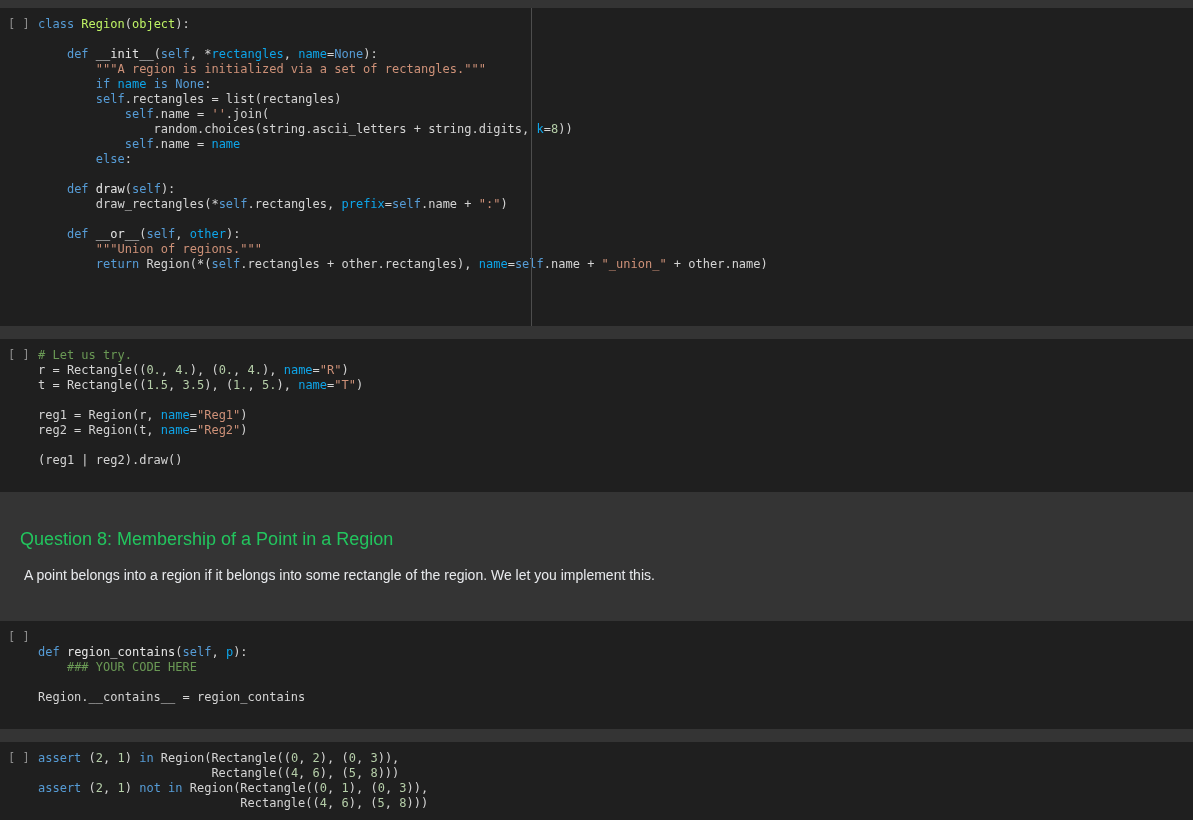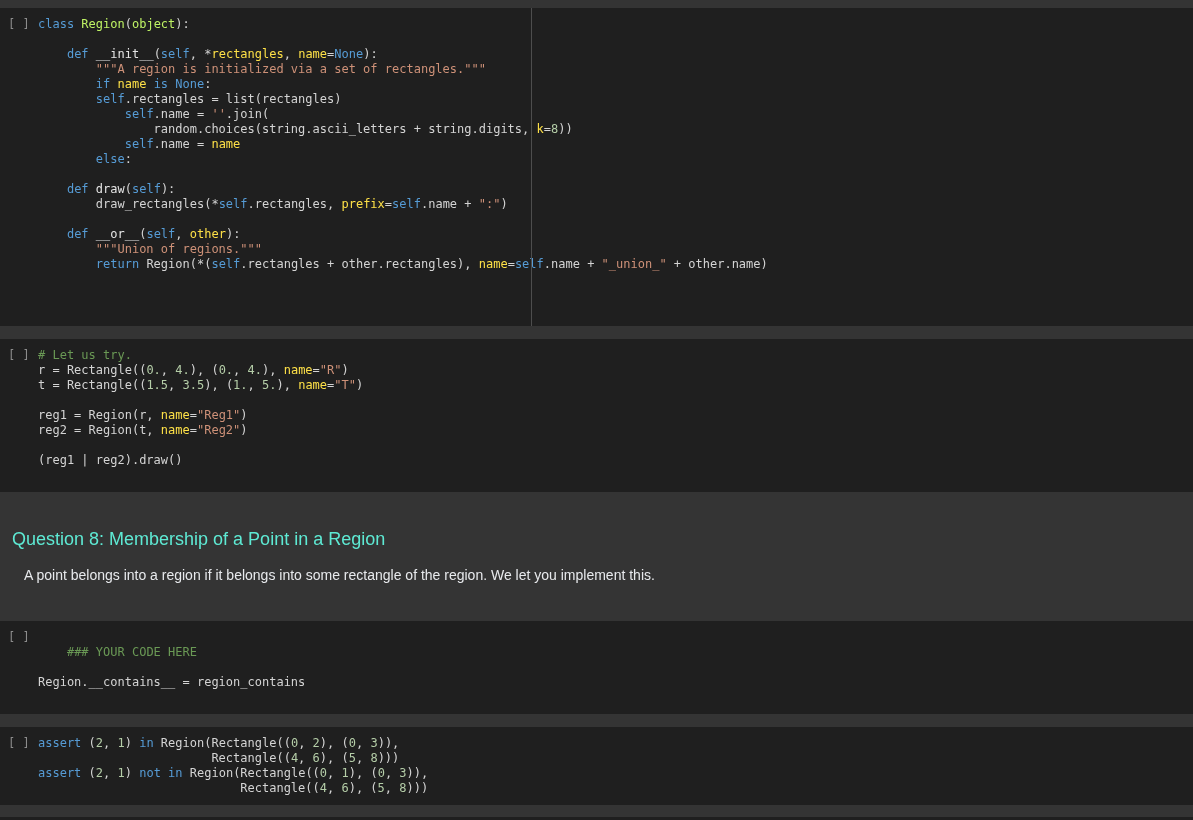--- a/index.html
+++ b/index.html
@@ -36,38 +36,38 @@
   }
   .code-line { white-space: pre; min-height: 15px; }
 
   .tok-d { color: #d4d4d4; }
   .tok-k { color: #569cd6; }
   .tok-f { color: #e5e5e5; }
   .tok-t { color: #bef264; }
   .tok-s { color: #ce9178; }
   .tok-c { color: #6a9955; margin-top: 8px; }
   .tok-n { color: #b5cea8; }
-  .tok-p { color: #fde047; }
+  .tok-p { color: #0ea5e9; }
 
   .ruler {
     position: absolute;
     left: 531px; top: 0; bottom: 0;
     width: 1px;
     background: #4d4d4d;
   }
 
   .md-cell {
     padding: 24px 8px 22px 8px;
     color: #e8eaed;
   }
   .md-heading {
-    margin: 0 0 17px 4px;
+    margin: 0 0 17px 12px;
     font-size: 18px;
     font-weight: 500;
-    color: #5eead4;
+    color: #22c55e;
   }
   .md-para {
     margin: 16px;
     font-size: 14px;
     color: #e8eaed;
   }
 
   .next-cell-edge {
     position: absolute;
     left: 0; right: 0; top: 817px; height: 3px;
@@ -119,20 +119,21 @@
       </div>
     </section>
     <section class="md-cell">
       <h2 class="md-heading">Question 8: Membership of a Point in a Region</h2>
       <p class="md-para">A point belongs into a region if it belongs into some rectangle of the region. We let you implement this.</p>
     </section>
     <section class="code-cell">
       <div class="gutter">[ ]</div>
       <div class="code">
         <div class="code-line"></div>
+        <div class="code-line"><span class="tok-k">def</span><span class="tok-d"> </span><span class="tok-f">region_contains</span><span class="tok-d">(</span><span class="tok-k">self</span><span class="tok-d">, </span><span class="tok-p">p</span><span class="tok-d">):</span></div>
         <div class="code-line"><span class="tok-d">    </span><span class="tok-c">### YOUR CODE HERE</span></div>
         <div class="code-line"></div>
         <div class="code-line"><span class="tok-d">Region.__contains__ = region_contains</span></div>
         <div class="code-line"></div>
       </div>
     </section>
     <section class="code-cell">
       <div class="gutter">[ ]</div>
       <div class="code">
         <div class="code-line"><span class="tok-k">assert</span><span class="tok-d"> (</span><span class="tok-n">2</span><span class="tok-d">, </span><span class="tok-n">1</span><span class="tok-d">) </span><span class="tok-k">in</span><span class="tok-d"> Region(Rectangle((</span><span class="tok-n">0</span><span class="tok-d">, </span><span class="tok-n">2</span><span class="tok-d">), (</span><span class="tok-n">0</span><span class="tok-d">, </span><span class="tok-n">3</span><span class="tok-d">)),</span></div>

